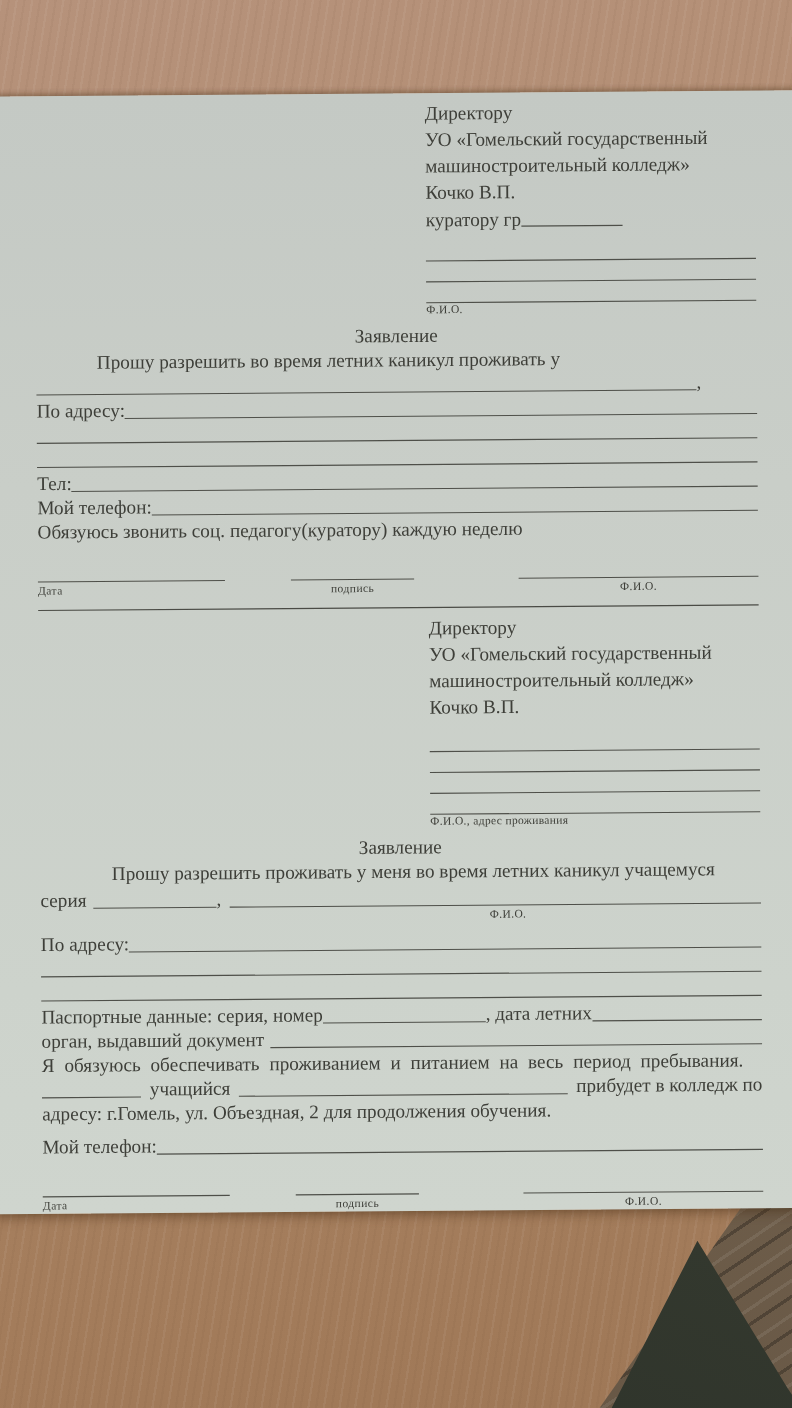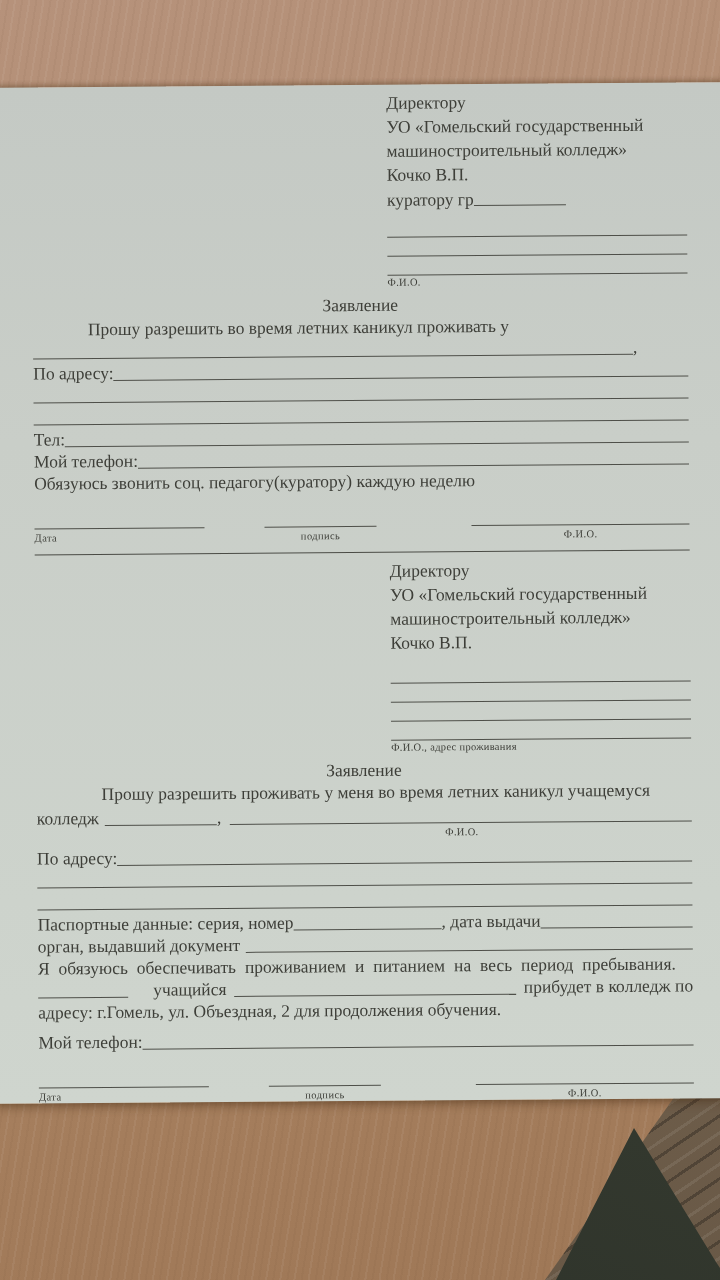--- a/index.html
+++ b/index.html
@@ -162,51 +162,51 @@
           </div>
         <div class="brow">
             <span class="blank"></span>
           </div>
       </div>
       <div class="caption">Ф.И.О., адрес проживания</div>
 
       <div class="title">Заявление</div>
       <div class="t indent" style="text-indent:65px">Прошу разрешить проживать у меня во время летних каникул учащемуся</div>
       <div class="row" style="height:24px">
-        <span>колледж</span>
+        <span>серия</span>
         <span class="blank fixed" style="width:112px;margin-left:6px"></span>
         <span style="margin-right:8px">,</span>
         <span class="blank"></span>
       </div>
       <div class="fio-under">Ф.И.О.</div>
       <div class="gap6"></div>
       <div class="row">
         <span>По  адресу:</span>
         <span class="blank"></span>
       </div>
       <div class="row">
           <span class="blank"></span>
         </div>
       <div class="row">
           <span class="blank"></span>
         </div>
       <div class="row">
         <span>Паспортные данные:  серия, номер</span>
         <span class="blank fixed" style="width:148px"></span>
-        <span>, дата выдачи</span>
+        <span>, дата летних</span>
         <span class="blank"></span>
       </div>
       <div class="row">
         <span>орган, выдавший документ</span>
         <span class="blank" style="margin-left:6px"></span>
       </div>
       <div class="t justify">Я  обязуюсь  обеспечивать  проживанием  и  питанием  на  весь  период  пребывания.</div>
       <div class="row">
         <span class="blank fixed" style="width:90px"></span>
-        <span style="margin-left:25px;margin-right:8px">учащийся</span>
+        <span style="margin-left:8px;margin-right:8px">учащийся</span>
         <span class="blank" style="margin-right:8px"></span>
         <span>прибудет в колледж по</span>
       </div>
       <div class="t">адресу: г.Гомель, ул. Объездная, 2 для продолжения обучения.</div>
       <div class="gap8"></div>
       <div class="row">
         <span>Мой телефон:</span>
         <span class="blank"></span>
       </div>
 

